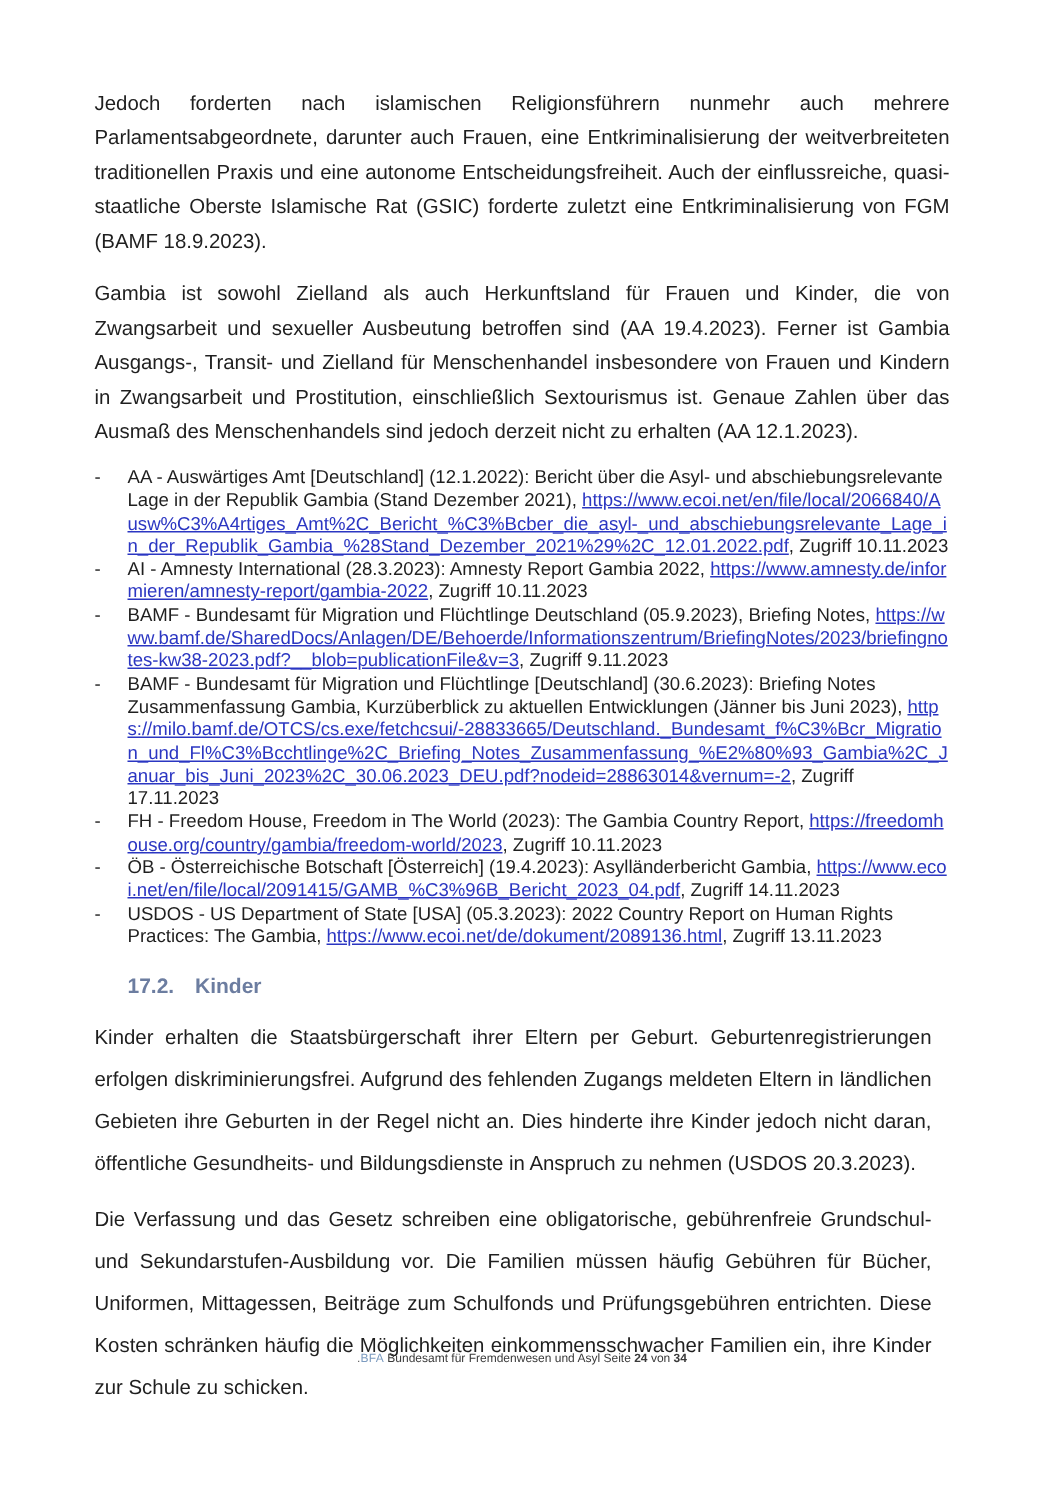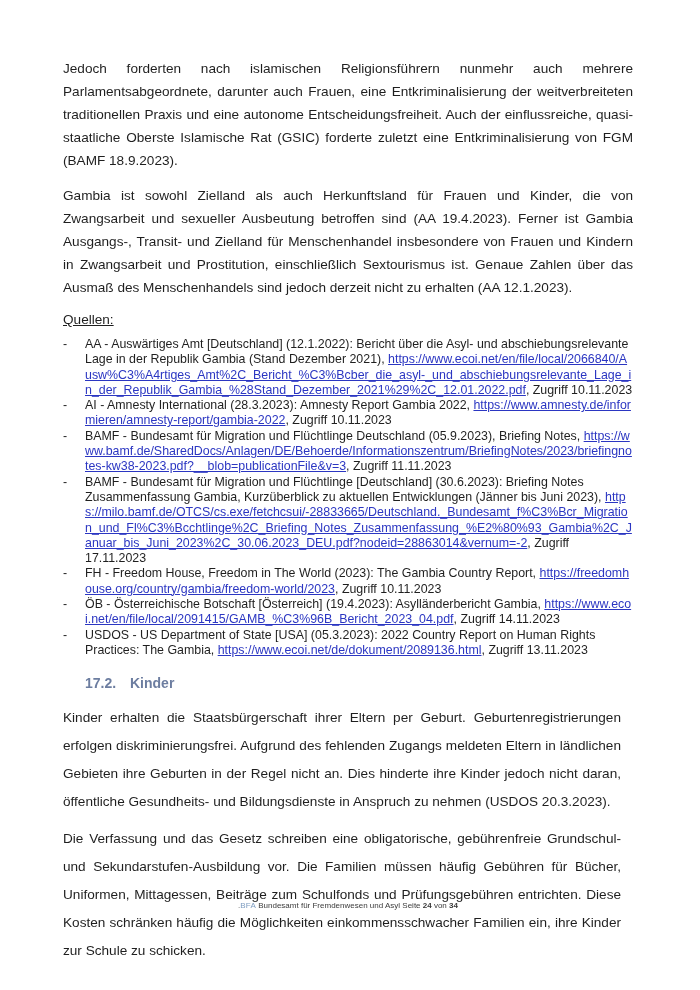--- a/index.html
+++ b/index.html
@@ -80,26 +80,25 @@
 </head>
 <body>
 
 <div class="page">
 
   <section>
       <p class="para">Jedoch forderten nach islamischen Religionsführern nunmehr auch mehrere Parlamentsabgeordnete, darunter auch Frauen, eine Entkriminalisierung der weitverbreiteten traditionellen Praxis und eine autonome Entscheidungsfreiheit. Auch der einflussreiche, quasi-staatliche Oberste Islamische Rat (GSIC) forderte zuletzt eine Entkriminalisierung von FGM (BAMF 18.9.2023).</p>
       <p class="para">Gambia ist sowohl Zielland als auch Herkunftsland für Frauen und Kinder, die von Zwangsarbeit und sexueller Ausbeutung betroffen sind (AA 19.4.2023). Ferner ist Gambia Ausgangs-, Transit- und Zielland für Menschenhandel insbesondere von Frauen und Kindern in Zwangsarbeit und Prostitution, einschließlich Sextourismus ist. Genaue Zahlen über das Ausmaß des Menschenhandels sind jedoch derzeit nicht zu erhalten (AA 12.1.2023).</p>
     </section>
 
-  <div class="quellen">Quellen:</div>
 
   <ul class="sources">
       <li><span class="dash">-</span><span>AA - Auswärtiges Amt [Deutschland] (12.1.2022): Bericht über die Asyl- und abschiebungsrelevante Lage in der Republik Gambia (Stand Dezember 2021), </span><a class="link">https://www.ecoi.net/en/file/local/2066840/Ausw%C3%A4rtiges_Amt%2C_Bericht_%C3%Bcber_die_asyl-_und_abschiebungsrelevante_Lage_in_der_Republik_Gambia_%28Stand_Dezember_2021%29%2C_12.01.2022.pdf</a><span>, Zugriff 10.11.2023</span></li>
       <li><span class="dash">-</span><span>AI - Amnesty International (28.3.2023): Amnesty Report Gambia 2022, </span><a class="link">https://www.amnesty.de/informieren/amnesty-report/gambia-2022</a><span>, Zugriff 10.11.2023</span></li>
-      <li><span class="dash">-</span><span>BAMF - Bundesamt für Migration und Flüchtlinge Deutschland (05.9.2023), Briefing Notes, </span><a class="link">https://www.bamf.de/SharedDocs/Anlagen/DE/Behoerde/Informationszentrum/BriefingNotes/2023/briefingnotes-kw38-2023.pdf?__blob=publicationFile&amp;v=3</a><span>, Zugriff 11.11.2023</span></li>
+      <li><span class="dash">-</span><span>BAMF - Bundesamt für Migration und Flüchtlinge Deutschland (05.9.2023), Briefing Notes, </span><a class="link">https://www.bamf.de/SharedDocs/Anlagen/DE/Behoerde/Informationszentrum/BriefingNotes/2023/briefingnotes-kw38-2023.pdf?__blob=publicationFile&amp;v=3</a><span>, Zugriff 9.11.2023</span></li>
       <li><span class="dash">-</span><span>BAMF - Bundesamt für Migration und Flüchtlinge [Deutschland] (30.6.2023): Briefing Notes Zusammenfassung Gambia, Kurzüberblick zu aktuellen Entwicklungen (Jänner bis Juni 2023), </span><a class="link">https://milo.bamf.de/OTCS/cs.exe/fetchcsui/-28833665/Deutschland._Bundesamt_f%C3%Bcr_Migration_und_Fl%C3%Bcchtlinge%2C_Briefing_Notes_Zusammenfassung_%E2%80%93_Gambia%2C_Januar_bis_Juni_2023%2C_30.06.2023_DEU.pdf?nodeid=28863014&amp;vernum=-2</a><span>, Zugriff 17.11.2023</span></li>
       <li><span class="dash">-</span><span>FH - Freedom House, Freedom in The World (2023): The Gambia Country Report, </span><a class="link">https://freedomhouse.org/country/gambia/freedom-world/2023</a><span>, Zugriff 10.11.2023</span></li>
       <li><span class="dash">-</span><span>ÖB - Österreichische Botschaft [Österreich] (19.4.2023): Asylländerbericht Gambia, </span><a class="link">https://www.ecoi.net/en/file/local/2091415/GAMB_%C3%96B_Bericht_2023_04.pdf</a><span>, Zugriff 14.11.2023</span></li>
       <li><span class="dash">-</span><span>USDOS - US Department of State [USA] (05.3.2023): 2022 Country Report on Human Rights Practices: The Gambia, </span><a class="link">https://www.ecoi.net/de/dokument/2089136.html</a><span>, Zugriff 13.11.2023</span></li>
     </ul>
 
   <h2 class="section-heading">
     <span class="sec-num">17.2.</span>
     <span class="sec-title">Kinder</span>
   </h2>

